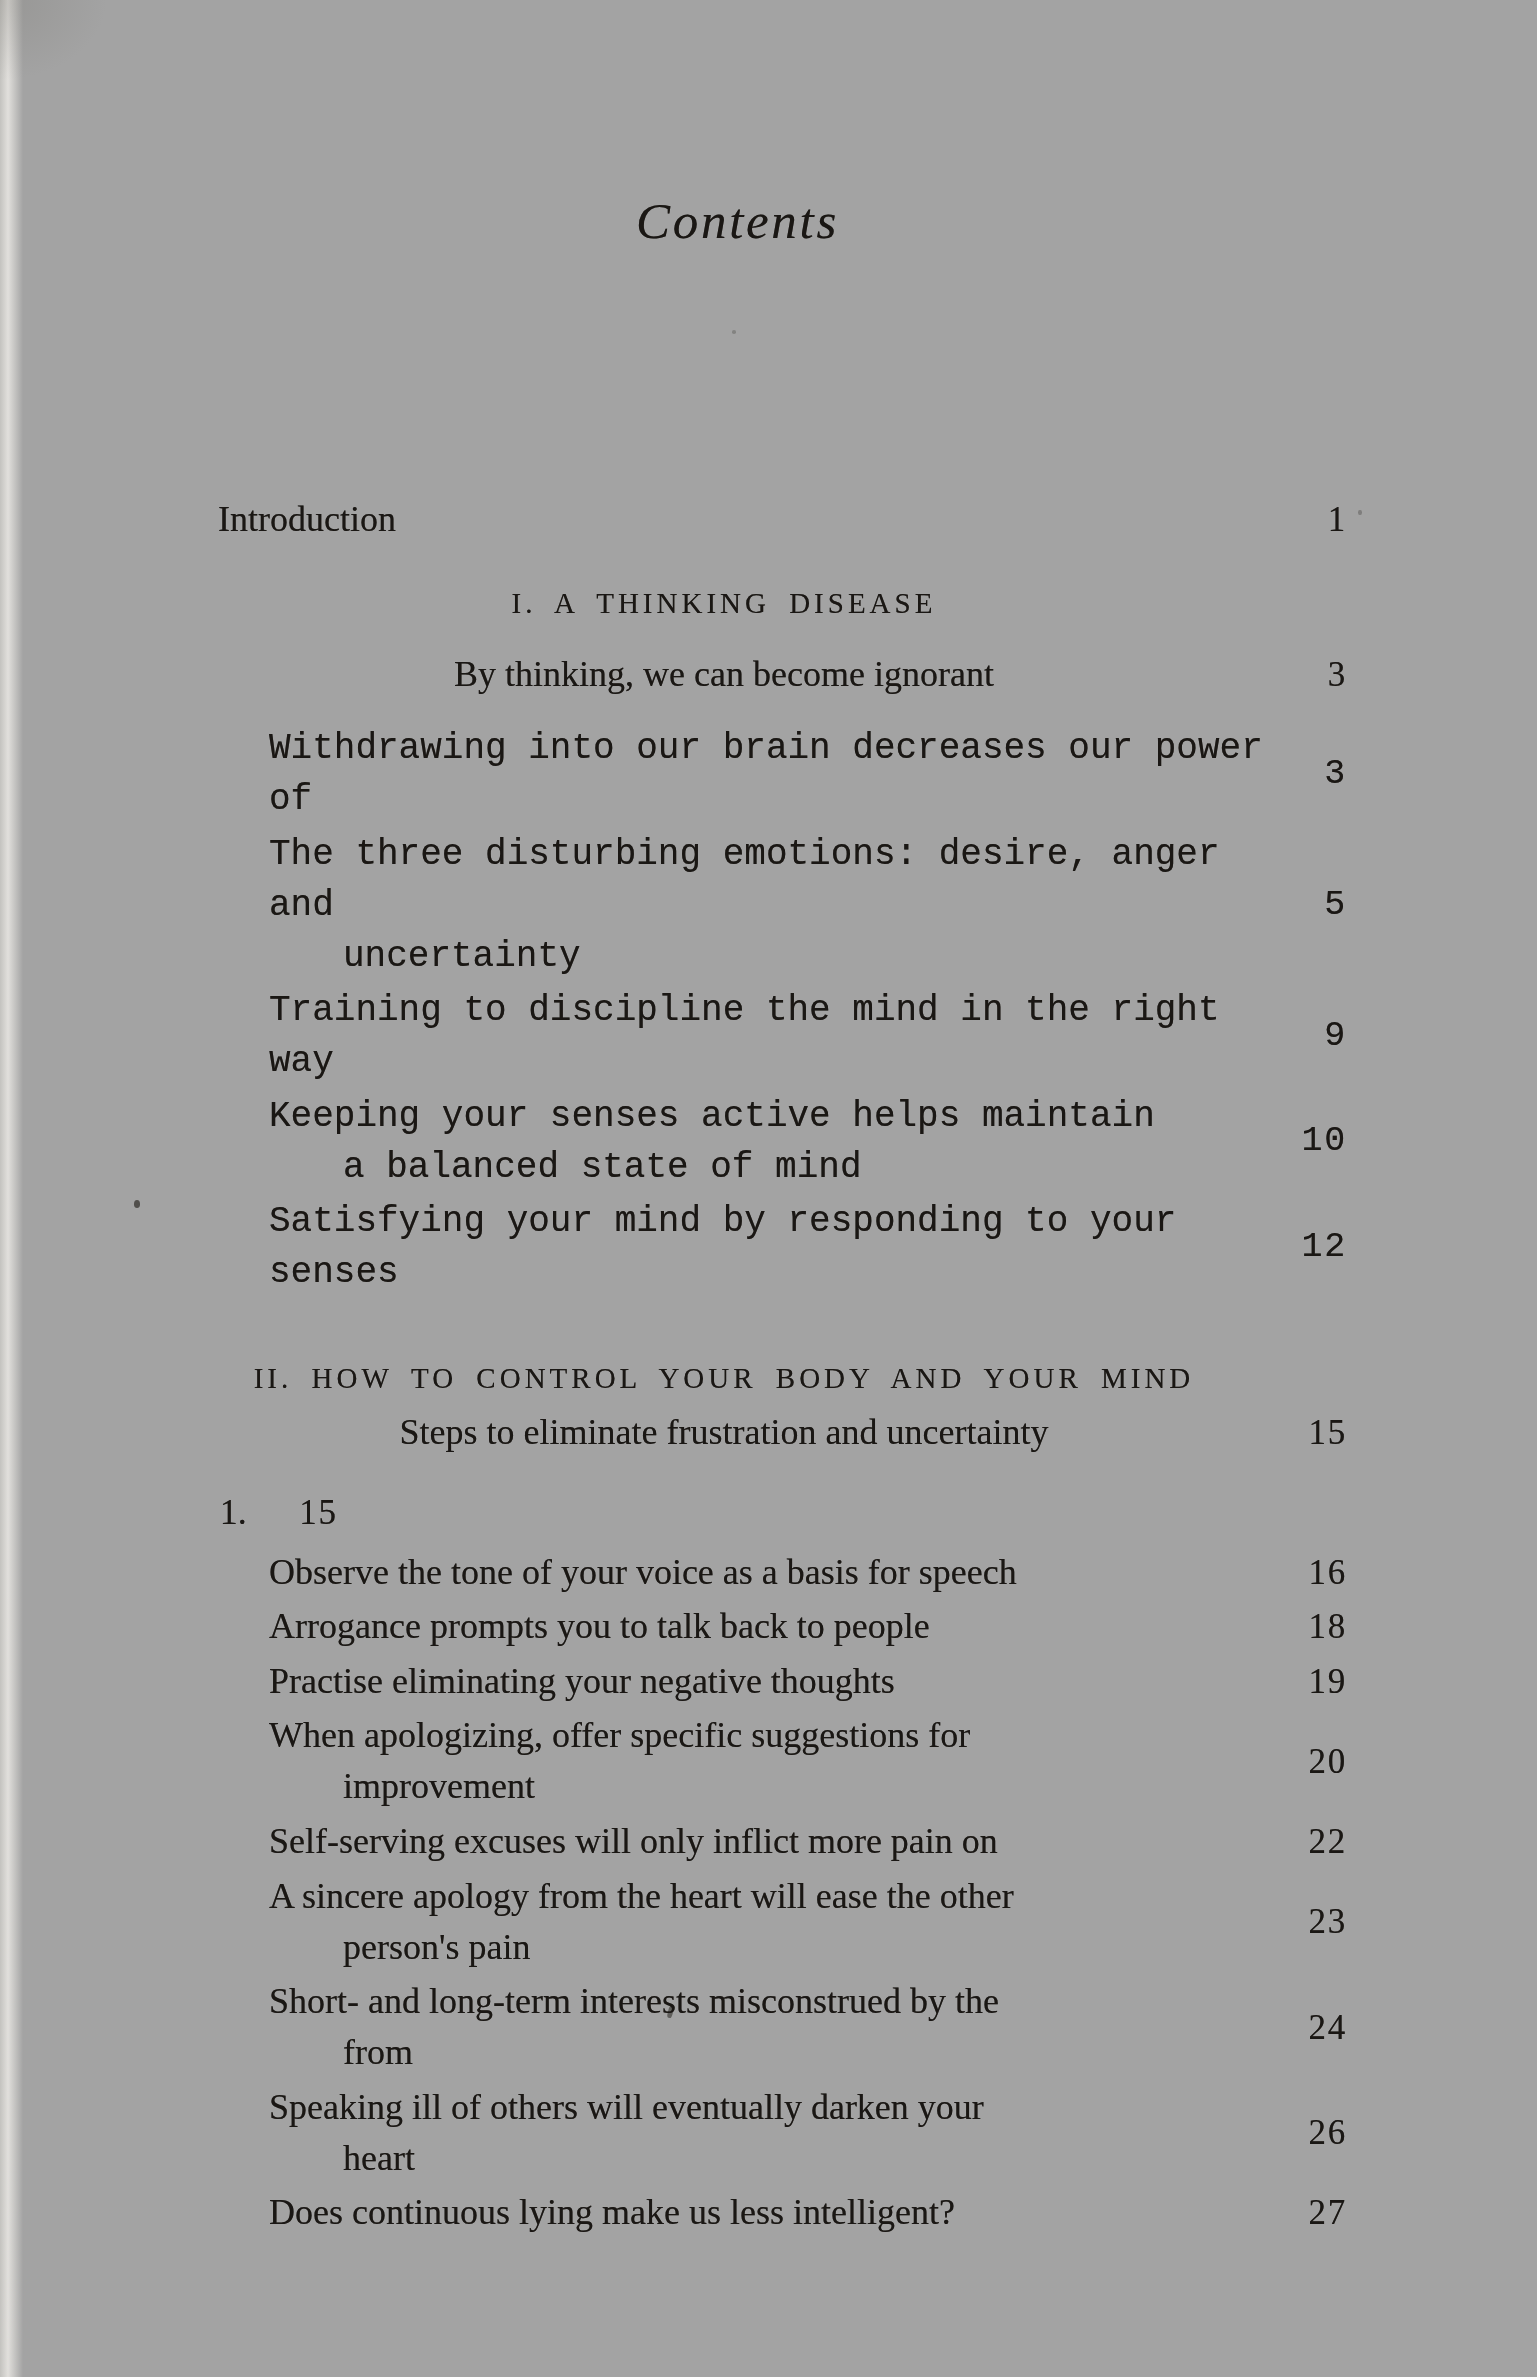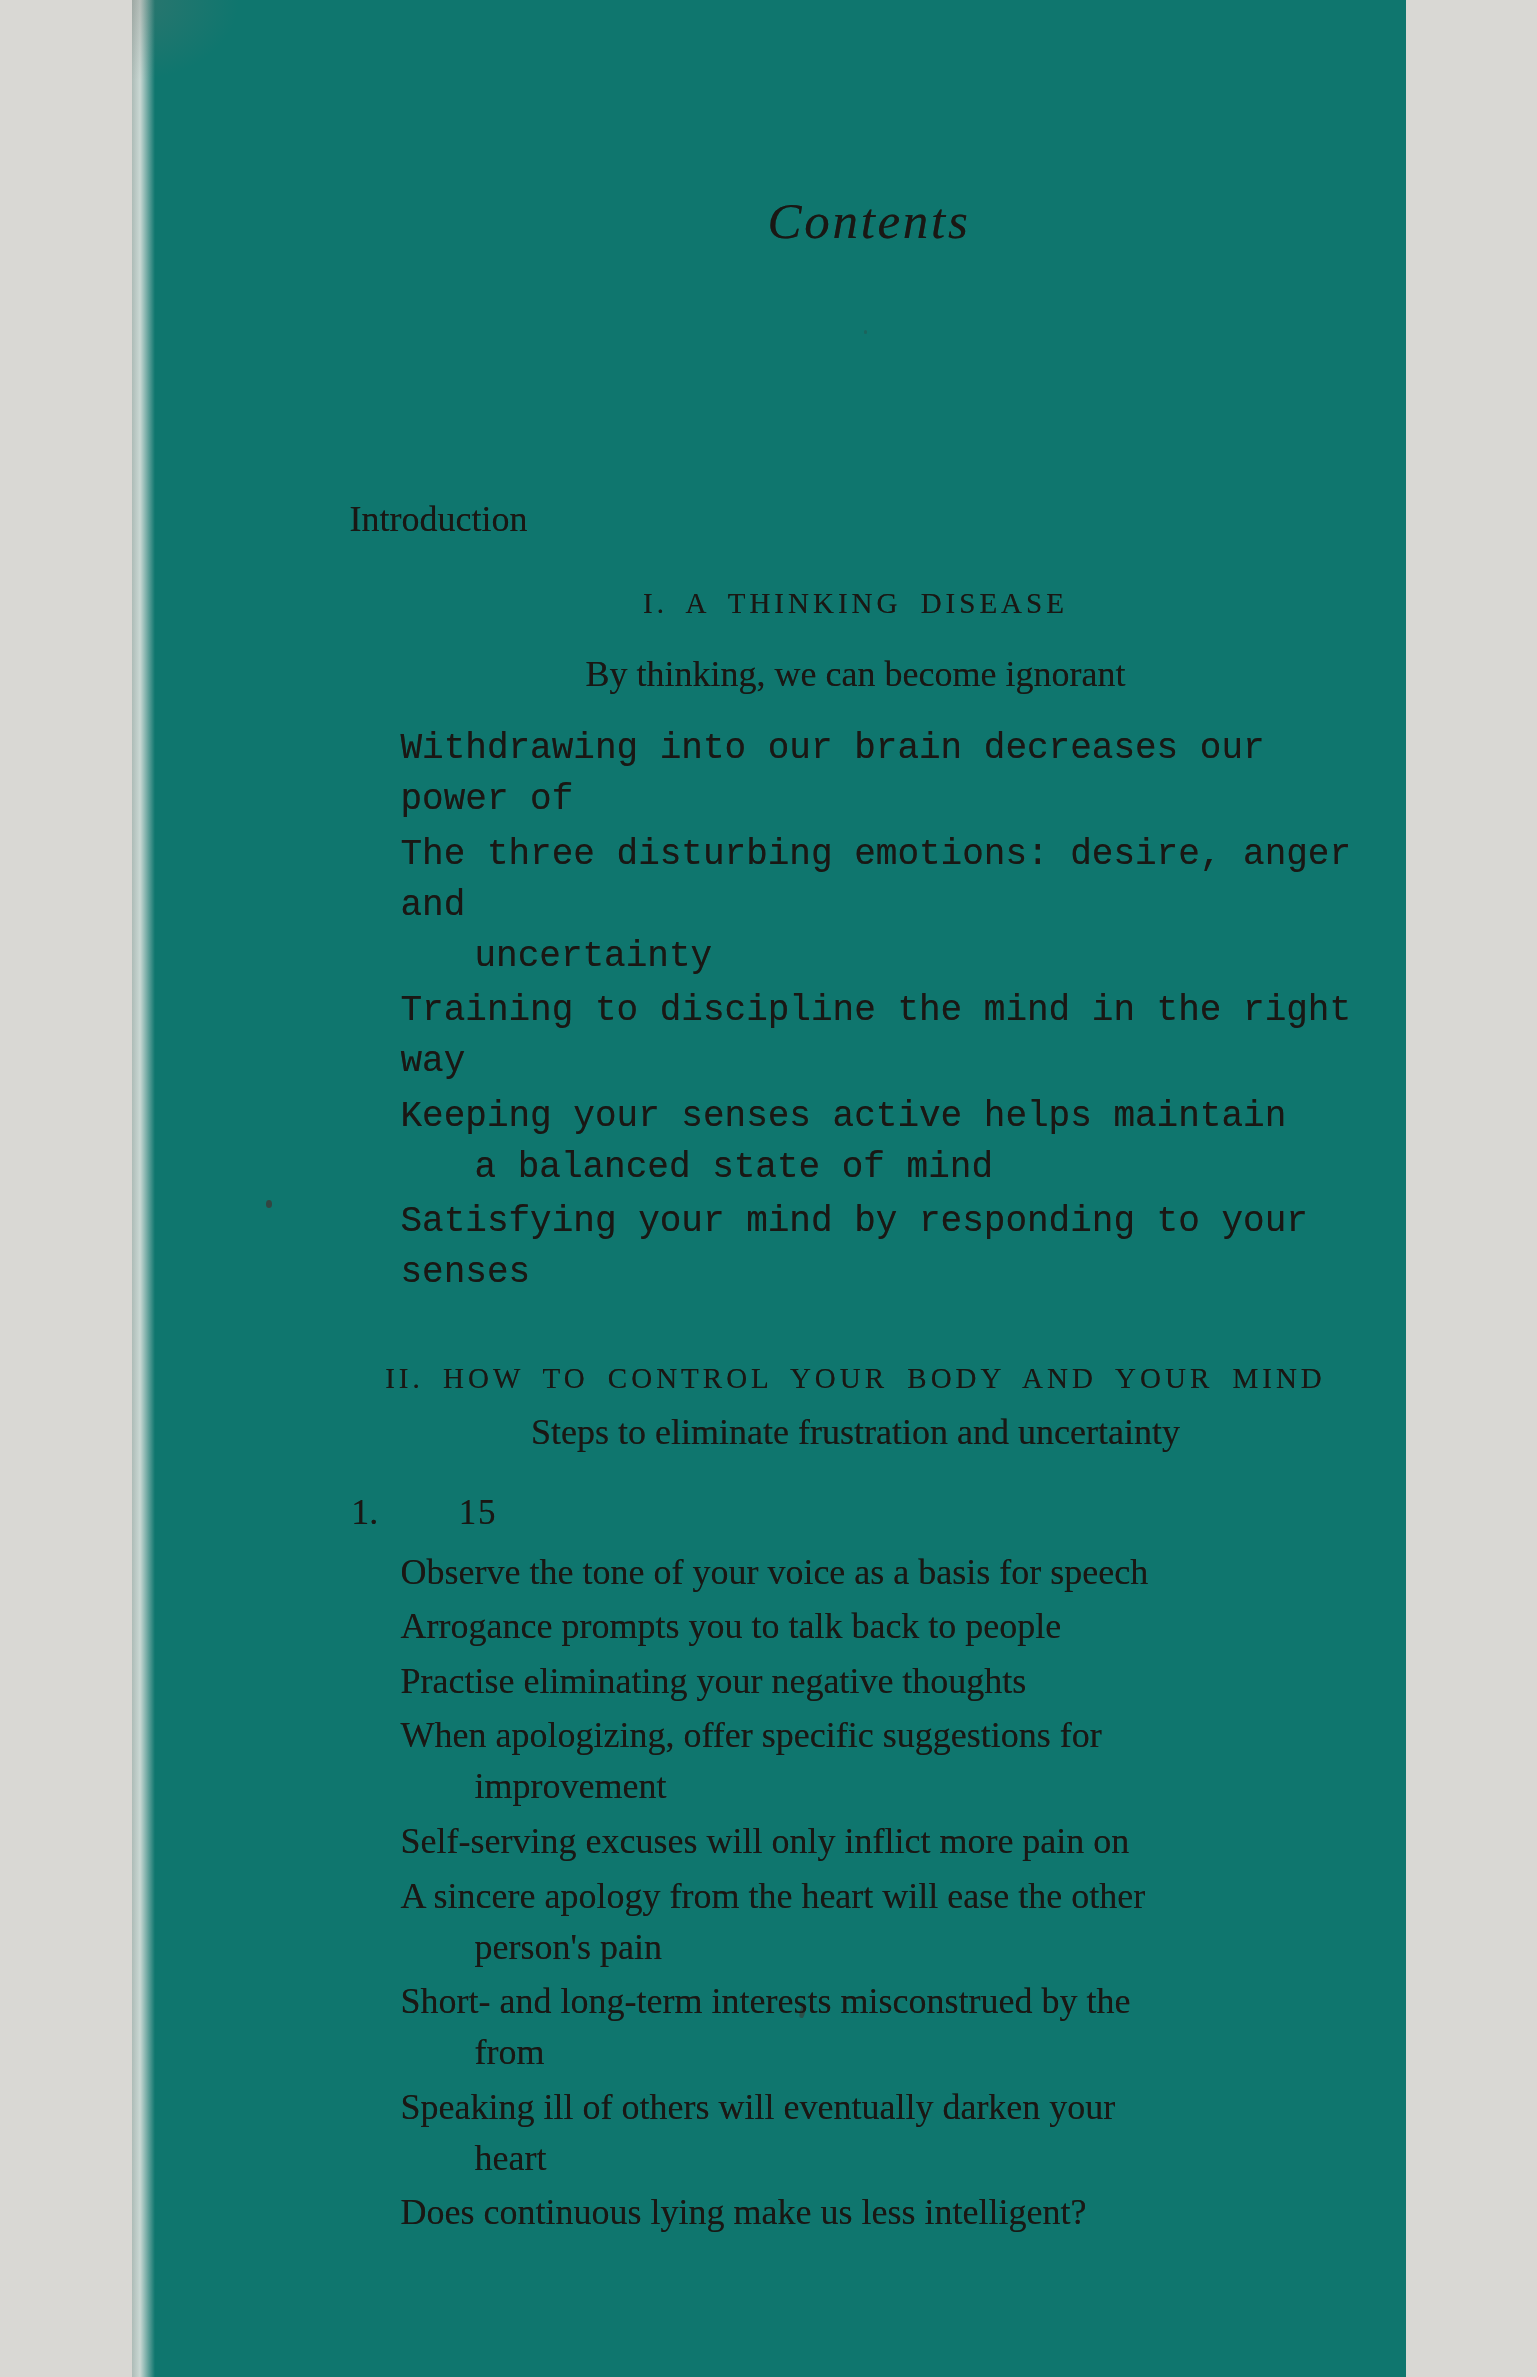--- a/index.html
+++ b/index.html
@@ -1,20 +1,20 @@
 <!DOCTYPE html>
 <html style="font-size:14.4px"><head>
 <meta charset="utf-8">
 <style>
   html,body{margin:0;padding:0;background:#d9d8d4;}
   .page{
     position:relative;
-    width:1274px;height:2377px;
+    width:1537px;height:2377px;
     margin:0 auto;
-    background:#0f766e;
+    background:#a3a3a3;
     overflow:hidden;
     font-family:"Liberation Serif", serif;
     color:#1a1714;
     text-shadow:0 0 0.5px rgba(20,16,10,.55);
   }
   .edge-left{
     position:absolute;left:0;top:0;bottom:0;width:23px;
     background:linear-gradient(to right,#c9c8c4 0px,#eceae6 8px,rgba(252,251,248,0) 23px);
     opacity:.85;
   }
@@ -22,21 +22,21 @@
     position:absolute;left:0;top:0;width:108px;height:81px;
     background:radial-gradient(ellipse at 0 0, rgba(120,118,112,.28), rgba(120,118,112,0) 70%);
   }
   .content{position:absolute;left:218px;top:0;width:1129px;}
   h1.title{
     margin:190px 0 241px 0;
     padding-right:90px;
     font-size:51px;line-height:63px;font-weight:400;font-style:italic;
     letter-spacing:2.7px;text-align:center;
   }
-  .row{display:flex;align-items:flex-start;font-size:36px;line-height:51px;gap:28px;}
+  .row{display:flex;align-items:center;font-size:36px;line-height:51px;}
   .row .etext{flex:1;}
   .intro-row .lbl{flex:1;}
   .pg{
     min-width:75px;text-align:right;font-size:35px;line-height:51px;
     font-variant-numeric:oldstyle-nums;font-feature-settings:"onum" 1;
     letter-spacing:1.8px;
   }
   h2.heading{
     margin:0;padding-right:117px;
     font-size:29px;line-height:41px;font-weight:400;

